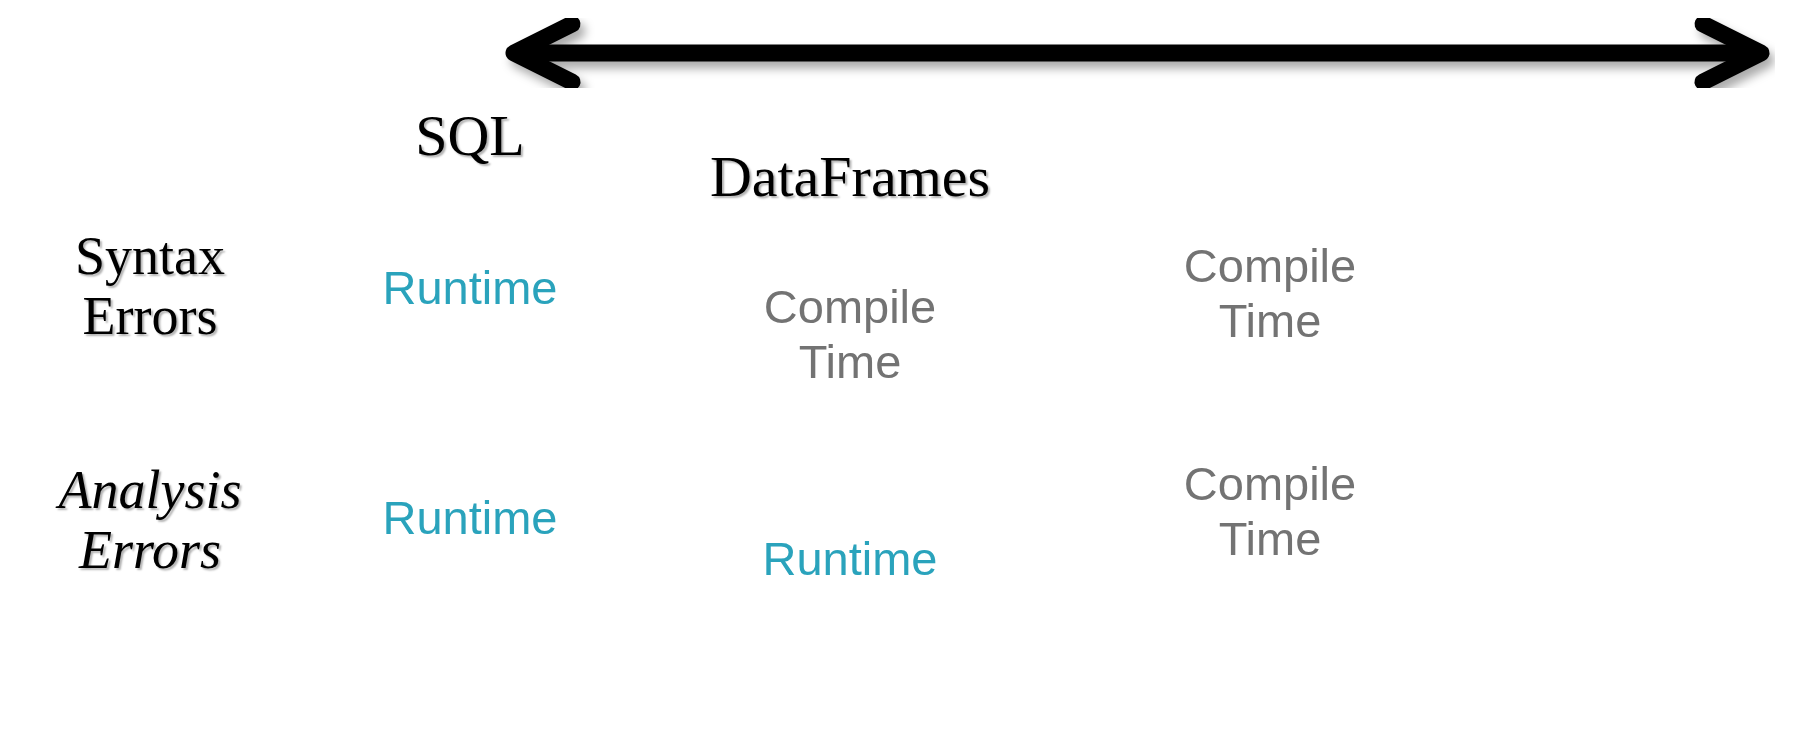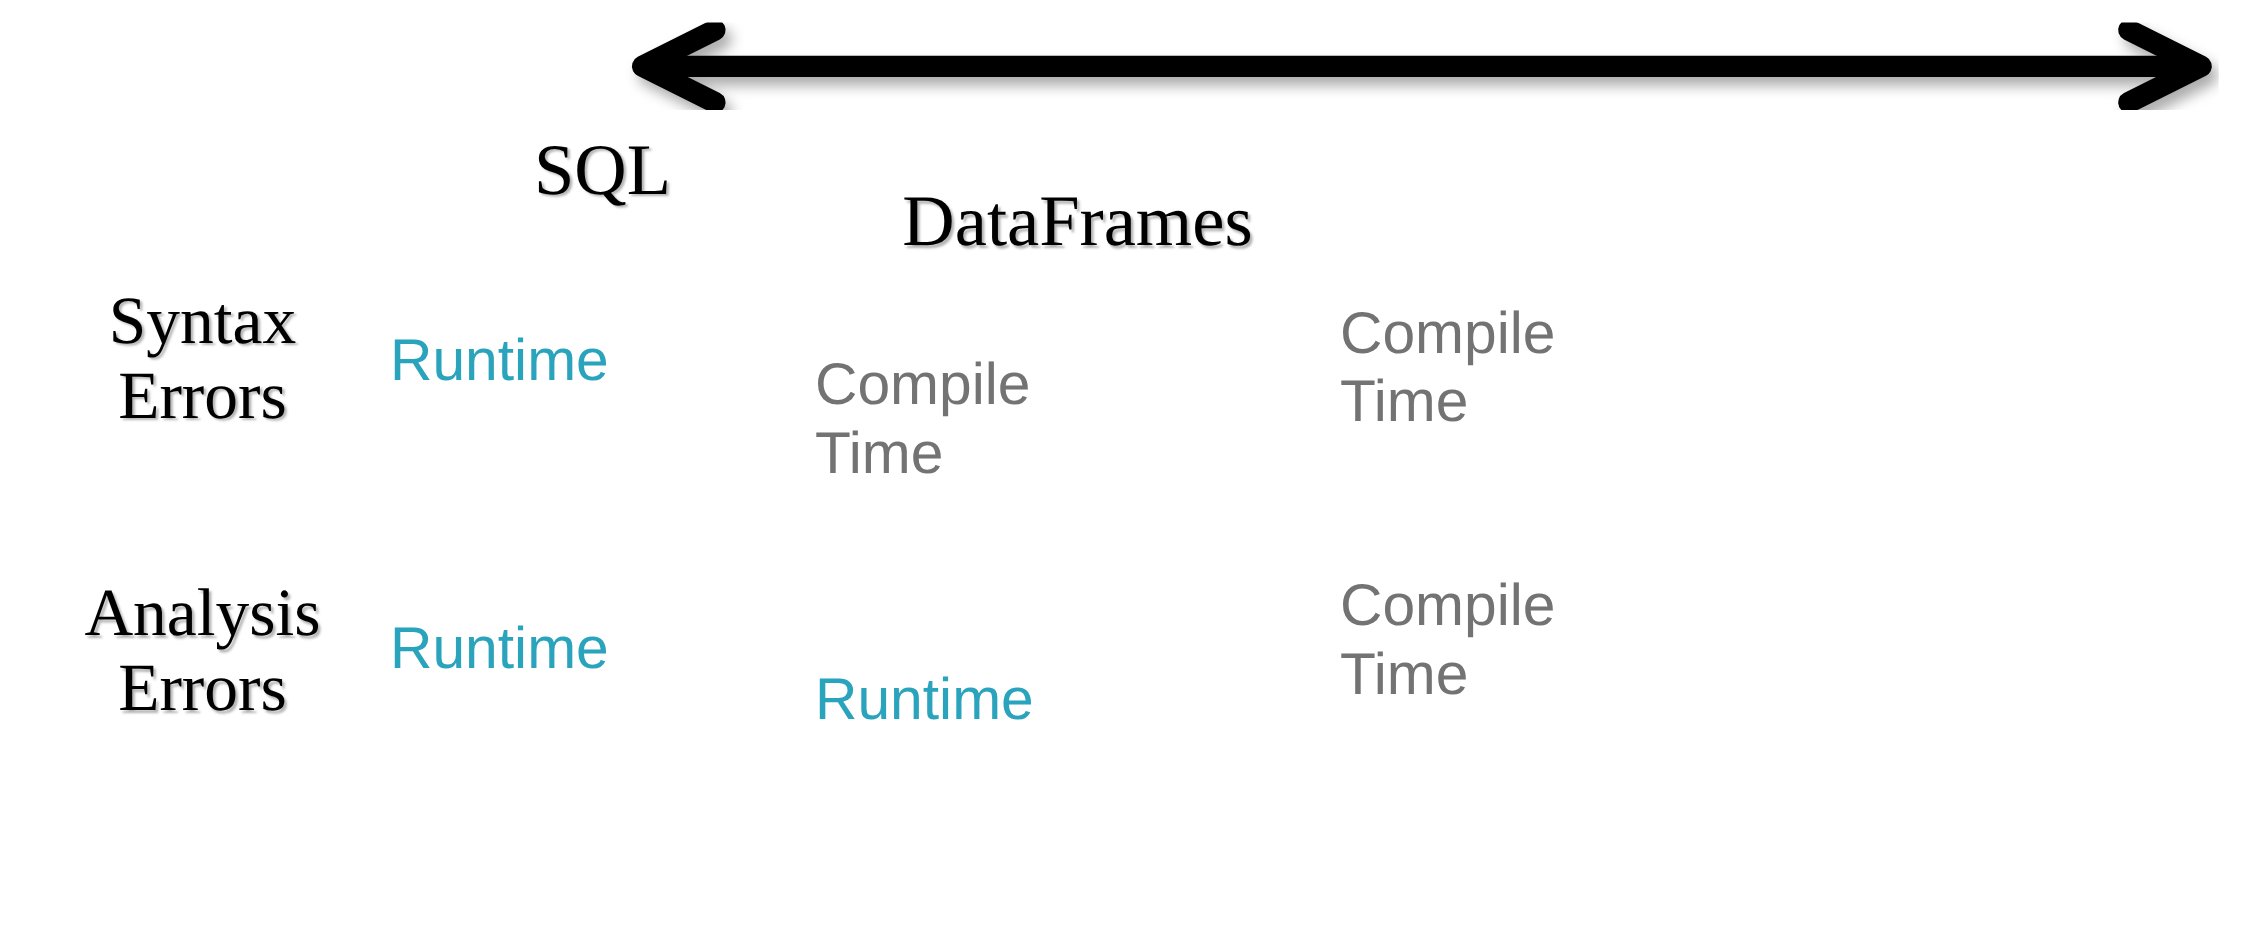--- a/index.html
+++ b/index.html
@@ -29,21 +29,21 @@
   }
   .arrow-wrap svg {
     display: block;
     width: 100%;
     height: 100%;
   }
 
   
   .grid {
     position: absolute;
-    left: 12px;
+    left: 0;
     top: 96px;
     width: 1468px;
   }
   .row {
     display: flex;
     width: 1804px;
     align-items: flex-start;
   }
 
   .col-label  { width: 300px; flex: 0 0 300px; }
@@ -78,31 +78,31 @@
     text-shadow: 2px 2px 2px rgba(0,0,0,0.30);
     padding-top: 22px;
   }
   .rowlabel .ln { display: block; }
 
   .cell {
     font-family: "Liberation Sans", sans-serif;
     font-weight: 300;
     font-size: 47px;
     line-height: 1.18;
-    text-align: left;
+    text-align: center;
     padding-top: 34px;
   }
   .cell .ln { display: block; }
   .cell.one-line { padding-top: 56px; }
 
   .teal   { color: #2AA3BC; }
   .orange { color: #737373; }
 
   
-  .body-row-2 .rowlabel { padding-top: 36px; }
+  .body-row-2 .rowlabel { padding-top: 36px; font-style: italic; }
   .body-row-2 .cell     { padding-top: 50px; }
   .body-row-2 .cell.one-line { padding-top: 66px; }
   .body-row-2 .cell.two-line { padding-top: 32px; }
 </style>
 </head>
 <body>
 
 <div id="slide">
 
   <div class="arrow-wrap">

